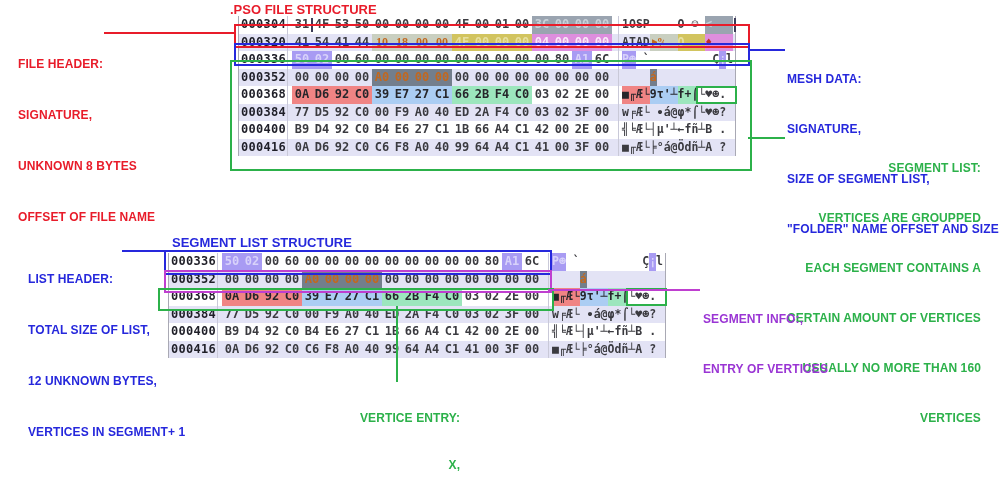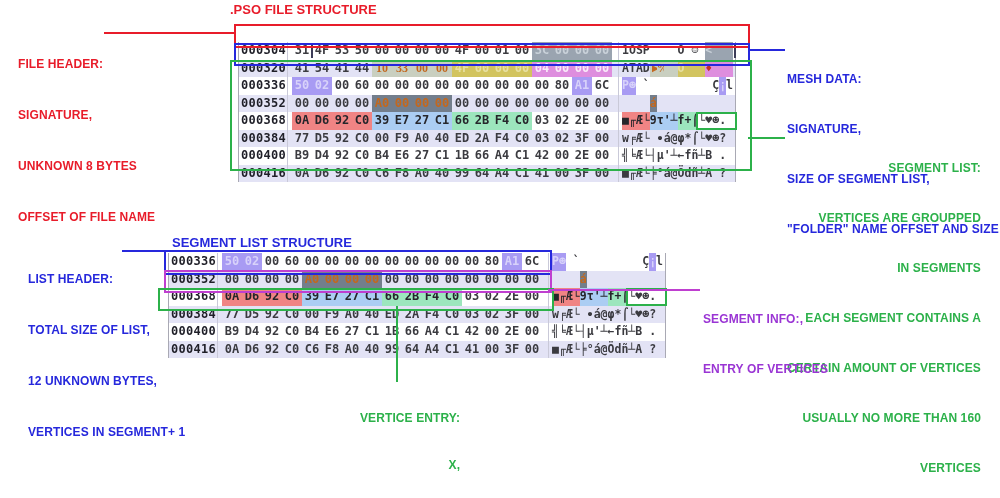--- a/index.html
+++ b/index.html
@@ -53,21 +53,21 @@
   .hblue  {background:var(--hl-blue-bg);  color:#26262b;}
   .hgreen {background:var(--hl-green-bg); color:#26262b;}
   .obox{position:absolute;top:0;bottom:0;border:2px solid var(--green);pointer-events:none;}
 </style>
 </head>
 <body>
 
 <div class="title c-red" style="left:230px;top:2px;">.PSO FILE STRUCTURE</div>
 <div class="title c-blue" style="left:172px;top:235px;">SEGMENT LIST STRUCTURE</div>
 
-<div id="block-top" class="hexpanel" style="left:238px;top:42px;">
+<div id="block-top" class="hexpanel" style="left:238px;top:16px;">
     <div class="hrow">
       <span class="off">000304</span>
       <span class="hex">
         <span class="b caret">31</span>
         <span class="b">4F</span>
         <span class="b">53</span>
         <span class="b">50</span>
         <span class="b">00</span>
         <span class="b">00</span>
         <span class="b">00</span>
@@ -101,21 +101,21 @@
       </span>
     </div>
     <div class="hrow alt">
       <span class="off">000320</span>
       <span class="hex">
         <span class="b">41</span>
         <span class="b">54</span>
         <span class="b">41</span>
         <span class="b">44</span>
         <span class="b hsage">10</span>
-        <span class="b hsage">33</span>
+        <span class="b hsage">18</span>
         <span class="b hsage">00</span>
         <span class="b hsage">00</span>
         <span class="b hyellow">4F</span>
         <span class="b hyellow">00</span>
         <span class="b hyellow">00</span>
         <span class="b hyellow">00</span>
         <span class="b hpink">04</span>
         <span class="b hpink">00</span>
         <span class="b hpink">00</span>
         <span class="b hpink">00</span>
@@ -637,21 +637,20 @@
 <div class="ann c-blue" style="left:787px;top:40px;">
   <div>MESH DATA:</div>
   <div>SIGNATURE,</div>
   <div>SIZE OF SEGMENT LIST,</div>
   <div>"FOLDER" NAME OFFSET AND SIZE</div>
 </div>
 
 <div class="ann c-green" style="left:787px;top:129px;">
   <div>SEGMENT LIST:</div>
   <div>VERTICES ARE GROUPPED</div>
-  <div>IN SEGMENTS</div>
   <div>EACH SEGMENT CONTAINS A</div>
   <div>CERTAIN AMOUNT OF VERTICES</div>
   <div>USUALLY NO MORE THAN 160</div>
   <div> VERTICES</div>
 </div>
 
 <div class="ann lh23 c-blue" style="left:28px;top:240px;">
   <div>LIST HEADER:</div>
   <div>TOTAL SIZE OF LIST,</div>
   <div>12 UNKNOWN BYTES,</div>

